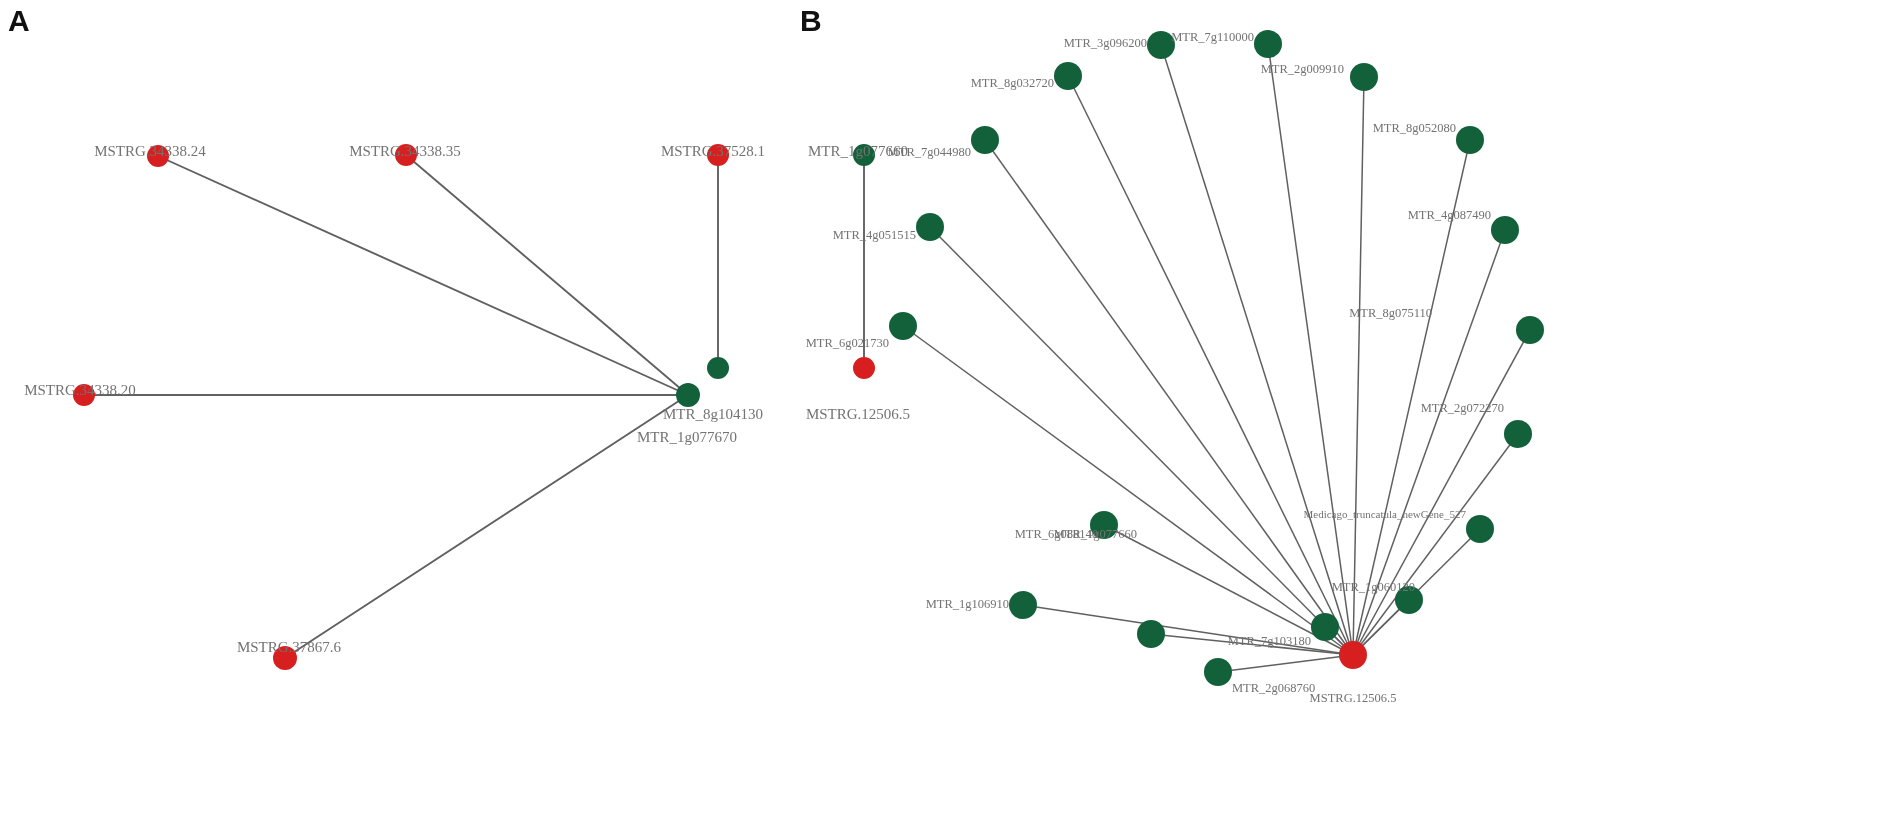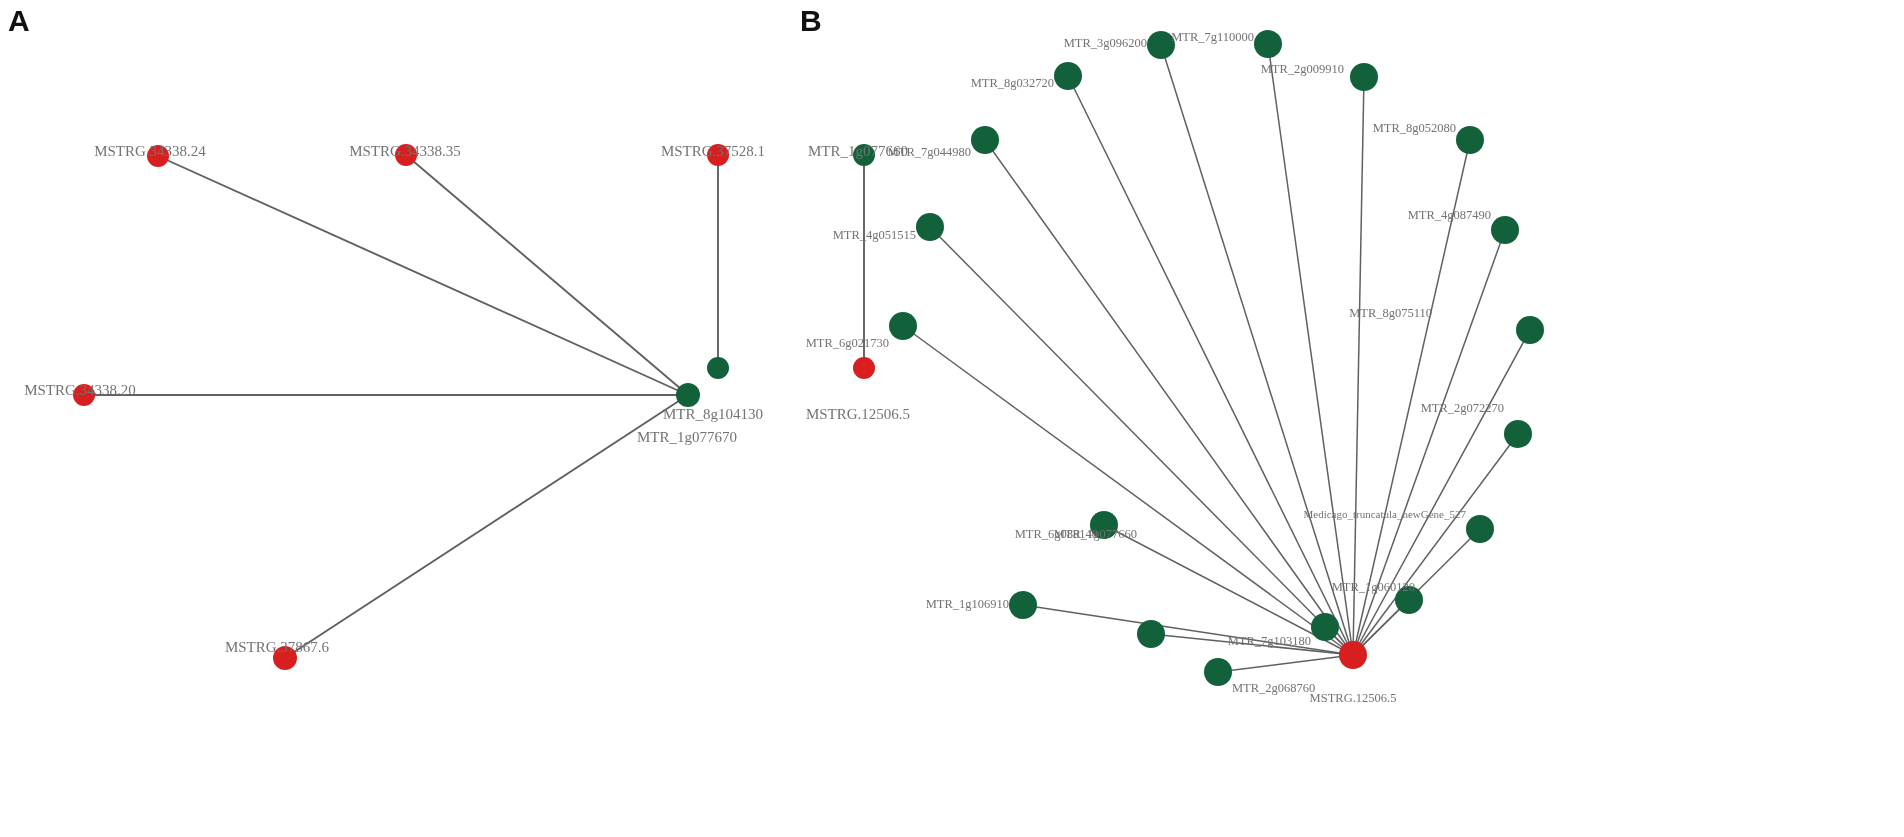--- a/index.html
+++ b/index.html
@@ -88,21 +88,21 @@
 
   <div id="labels-layer">
       <div class="node-label lbl-a anchor-mid" style="left: 150px; top: 135px;">MSTRG.34338.24</div>
       <div class="node-label lbl-a anchor-mid" style="left: 405px; top: 135px;">MSTRG.34338.35</div>
       <div class="node-label lbl-a anchor-mid" style="left: 713px; top: 135px;">MSTRG.37528.1</div>
       <div class="node-label lbl-a anchor-mid" style="left: 858px; top: 135px;">MTR_1g077660</div>
       <div class="node-label lbl-a anchor-mid" style="left: 80px; top: 374px;">MSTRG.34338.20</div>
       <div class="node-label lbl-a anchor-mid" style="left: 713px; top: 398px;">MTR_8g104130</div>
       <div class="node-label lbl-a anchor-mid" style="left: 858px; top: 398px;">MSTRG.12506.5</div>
       <div class="node-label lbl-a anchor-mid" style="left: 687px; top: 421px;">MTR_1g077670</div>
-      <div class="node-label lbl-a anchor-mid" style="left: 277px; top: 631px; text-align: center;">MSTRG.37867.6</div>
+      <div class="node-label lbl-a anchor-mid" style="left: 289px; top: 631px; text-align: center;">MSTRG.37867.6</div>
       <div class="node-label lbl-b anchor-mid" style="left: 1353px; top: 683px;">MSTRG.12506.5</div>
       <div class="node-label lbl-b anchor-end" style="left: 1147px; top: 36px;">MTR_3g096200</div>
       <div class="node-label lbl-b anchor-end" style="left: 1254px; top: 30px;">MTR_7g110000</div>
       <div class="node-label lbl-b anchor-end" style="left: 1344px; top: 62px;">MTR_2g009910</div>
       <div class="node-label lbl-b anchor-end" style="left: 1054px; top: 76px;">MTR_8g032720</div>
       <div class="node-label lbl-b anchor-end" style="left: 1456px; top: 121px;">MTR_8g052080</div>
       <div class="node-label lbl-b anchor-end" style="left: 971px; top: 145px;">MTR_7g044980</div>
       <div class="node-label lbl-b anchor-end" style="left: 1491px; top: 208px;">MTR_4g087490</div>
       <div class="node-label lbl-b anchor-end" style="left: 916px; top: 228px;">MTR_4g051515</div>
       <div class="node-label lbl-b anchor-end" style="left: 1432px; top: 306px;">MTR_8g075110</div>

